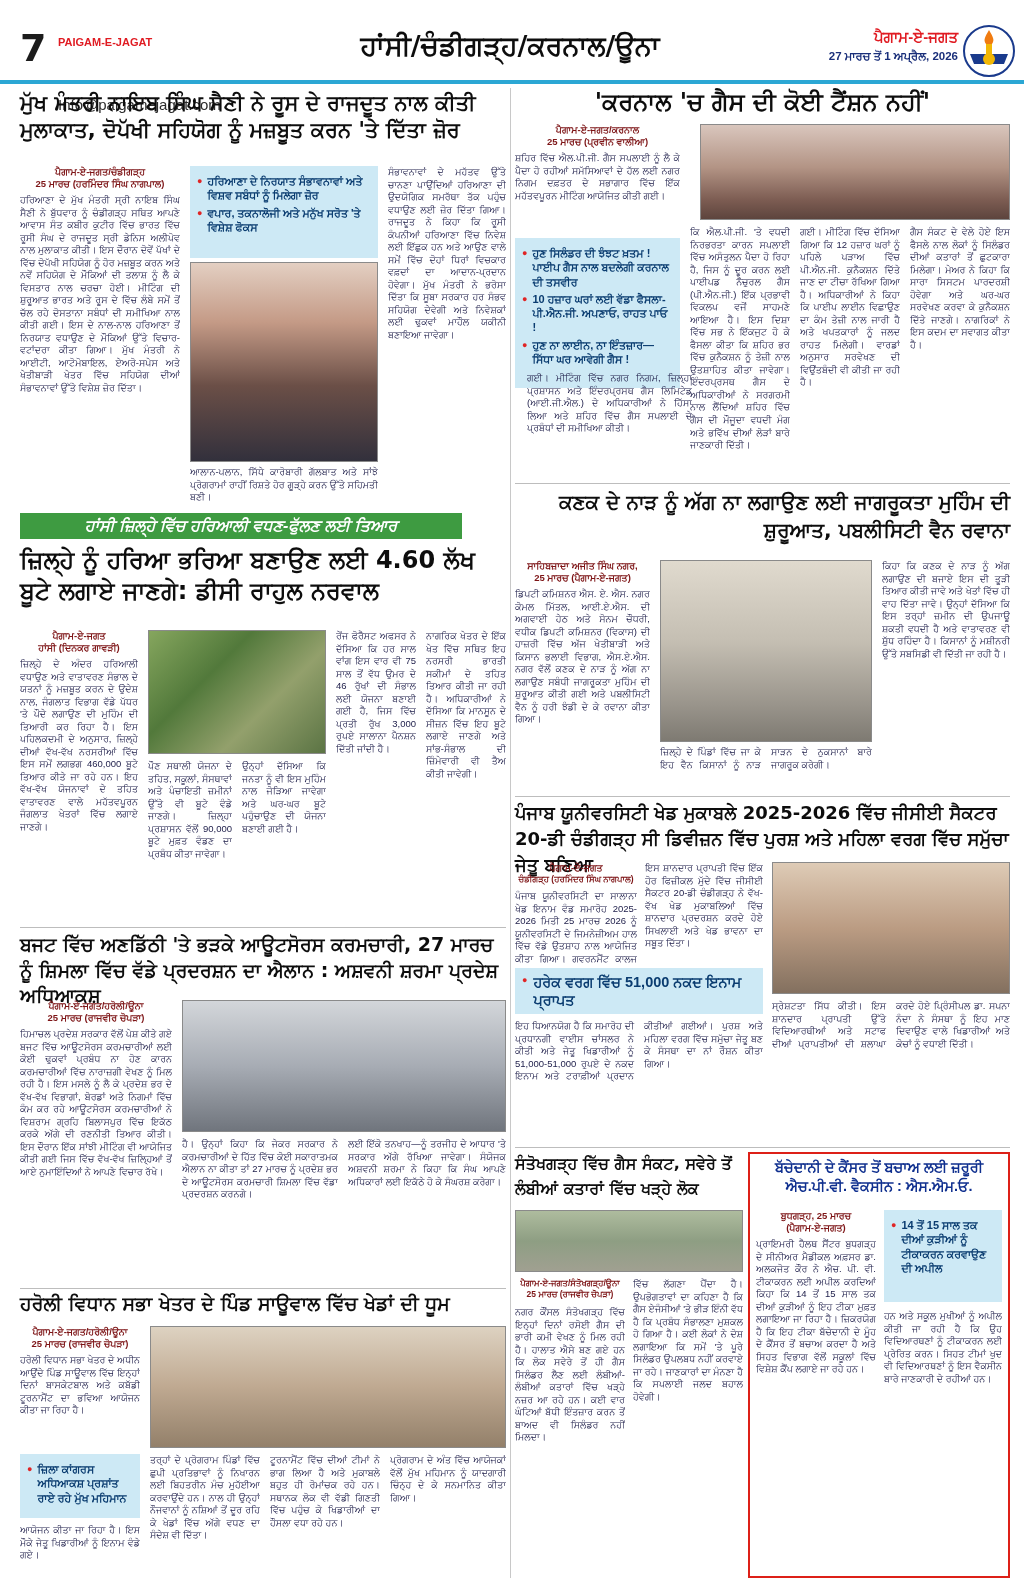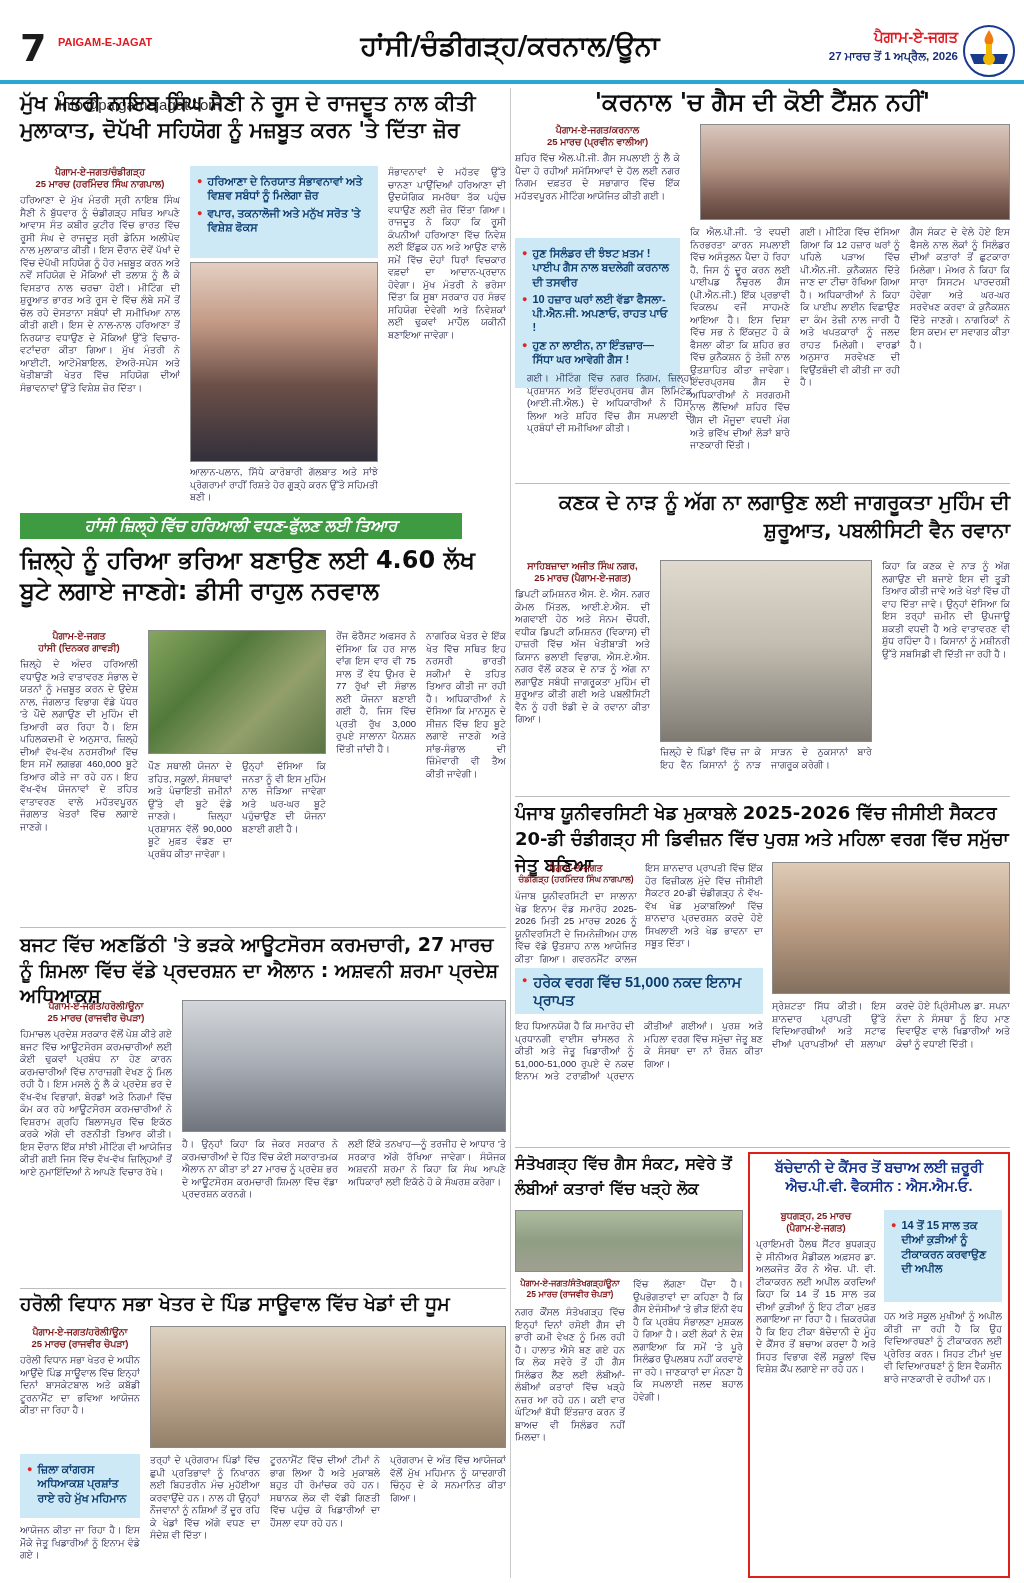--- a/index.html
+++ b/index.html
@@ -111,21 +111,21 @@
   <div class="a banner" style="left:20px;top:513px;width:442px;height:26px;font-size:16px;line-height:26px;">ਹਾਂਸੀ ਜ਼ਿਲ੍ਹੇ ਵਿੱਚ ਹਰਿਆਲੀ ਵਧਣ-ਫੁੱਲਣ ਲਈ ਤਿਆਰ</div>
   <div class="a hl" style="left:20px;top:545px;width:486px;font-size:24px;line-height:1.3;">ਜ਼ਿਲ੍ਹੇ ਨੂੰ ਹਰਿਆ ਭਰਿਆ ਬਣਾਉਣ ਲਈ 4.60 ਲੱਖ ਬੂਟੇ ਲਗਾਏ ਜਾਣਗੇ: ਡੀਸੀ ਰਾਹੁਲ ਨਰਵਾਲ</div>
   <div class="a" style="left:20px;top:630px;width:118px;">
     <div class="by">ਪੈਗਾਮ-ਏ-ਜਗਤ</div>
     <div class="dl">ਹਾਂਸੀ (ਦਿਨਕਰ ਗਾਵੜੀ)</div>
   </div>
   <div class="a bt" style="left:20px;top:658px;width:118px;height:264px;overflow:hidden;">ਜ਼ਿਲ੍ਹੇ ਦੇ ਅੰਦਰ ਹਰਿਆਲੀ ਵਧਾਉਣ ਅਤੇ ਵਾਤਾਵਰਣ ਸੰਭਾਲ ਦੇ ਯਤਨਾਂ ਨੂੰ ਮਜ਼ਬੂਤ ਕਰਨ ਦੇ ਉਦੇਸ਼ ਨਾਲ, ਜੰਗਲਾਤ ਵਿਭਾਗ ਵੱਡੇ ਪੱਧਰ 'ਤੇ ਪੌਦੇ ਲਗਾਉਣ ਦੀ ਮੁਹਿੰਮ ਦੀ ਤਿਆਰੀ ਕਰ ਰਿਹਾ ਹੈ। ਇਸ ਪਹਿਲਕਦਮੀ ਦੇ ਅਨੁਸਾਰ, ਜ਼ਿਲ੍ਹੇ ਦੀਆਂ ਵੱਖ-ਵੱਖ ਨਰਸਰੀਆਂ ਵਿੱਚ ਇਸ ਸਮੇਂ ਲਗਭਗ 460,000 ਬੂਟੇ ਤਿਆਰ ਕੀਤੇ ਜਾ ਰਹੇ ਹਨ। ਇਹ ਵੱਖ-ਵੱਖ ਯੋਜਨਾਵਾਂ ਦੇ ਤਹਿਤ ਵਾਤਾਵਰਣ ਵਾਲੇ ਮਹੱਤਵਪੂਰਨ ਜੰਗਲਾਤ ਖੇਤਰਾਂ ਵਿੱਚ ਲਗਾਏ ਜਾਣਗੇ।</div>
   <div class="a photo ph-nursery" style="left:148px;top:630px;width:178px;height:124px;"></div>
   <div class="a bt" style="left:148px;top:760px;width:84px;height:162px;overflow:hidden;">ਪੌਣ ਸਥਾਲੀ ਯੋਜਨਾ ਦੇ ਤਹਿਤ, ਸਕੂਲਾਂ, ਸੰਸਥਾਵਾਂ ਅਤੇ ਪੰਚਾਇਤੀ ਜ਼ਮੀਨਾਂ ਉੱਤੇ ਵੀ ਬੂਟੇ ਵੰਡੇ ਜਾਣਗੇ। ਜ਼ਿਲ੍ਹਾ ਪ੍ਰਸ਼ਾਸਨ ਵੱਲੋਂ 90,000 ਬੂਟੇ ਮੁਫ਼ਤ ਵੰਡਣ ਦਾ ਪ੍ਰਬੰਧ ਕੀਤਾ ਜਾਵੇਗਾ।</div>
   <div class="a bt" style="left:242px;top:760px;width:84px;height:162px;overflow:hidden;">ਉਨ੍ਹਾਂ ਦੱਸਿਆ ਕਿ ਜਨਤਾ ਨੂੰ ਵੀ ਇਸ ਮੁਹਿੰਮ ਨਾਲ ਜੋੜਿਆ ਜਾਵੇਗਾ ਅਤੇ ਘਰ-ਘਰ ਬੂਟੇ ਪਹੁੰਚਾਉਣ ਦੀ ਯੋਜਨਾ ਬਣਾਈ ਗਈ ਹੈ।</div>
-  <div class="a bt" style="left:336px;top:630px;width:80px;height:292px;overflow:hidden;">ਰੇਂਜ ਫੋਰੈਸਟ ਅਫਸਰ ਨੇ ਦੱਸਿਆ ਕਿ ਹਰ ਸਾਲ ਵਾਂਗ ਇਸ ਵਾਰ ਵੀ 75 ਸਾਲ ਤੋਂ ਵੱਧ ਉਮਰ ਦੇ 77 ਰੁੱਖਾਂ ਦੀ ਸੰਭਾਲ ਲਈ ਯੋਜਨਾ ਬਣਾਈ ਗਈ ਹੈ, ਜਿਸ ਵਿੱਚ ਪ੍ਰਤੀ ਰੁੱਖ 3,000 ਰੁਪਏ ਸਾਲਾਨਾ ਪੈਨਸ਼ਨ ਦਿੱਤੀ ਜਾਂਦੀ ਹੈ।</div>
+  <div class="a bt" style="left:336px;top:630px;width:80px;height:292px;overflow:hidden;">ਰੇਂਜ ਫੋਰੈਸਟ ਅਫਸਰ ਨੇ ਦੱਸਿਆ ਕਿ ਹਰ ਸਾਲ ਵਾਂਗ ਇਸ ਵਾਰ ਵੀ 75 ਸਾਲ ਤੋਂ ਵੱਧ ਉਮਰ ਦੇ 46 ਰੁੱਖਾਂ ਦੀ ਸੰਭਾਲ ਲਈ ਯੋਜਨਾ ਬਣਾਈ ਗਈ ਹੈ, ਜਿਸ ਵਿੱਚ ਪ੍ਰਤੀ ਰੁੱਖ 3,000 ਰੁਪਏ ਸਾਲਾਨਾ ਪੈਨਸ਼ਨ ਦਿੱਤੀ ਜਾਂਦੀ ਹੈ।</div>
   <div class="a bt" style="left:426px;top:630px;width:80px;height:292px;overflow:hidden;">ਨਾਗਰਿਕ ਖੇਤਰ ਦੇ ਇੱਕ ਖੇਤ ਵਿੱਚ ਸਥਿਤ ਇਹ ਨਰਸਰੀ ਭਾਰਤੀ ਸਕੀਮਾਂ ਦੇ ਤਹਿਤ ਤਿਆਰ ਕੀਤੀ ਜਾ ਰਹੀ ਹੈ। ਅਧਿਕਾਰੀਆਂ ਨੇ ਦੱਸਿਆ ਕਿ ਮਾਨਸੂਨ ਦੇ ਸੀਜ਼ਨ ਵਿੱਚ ਇਹ ਬੂਟੇ ਲਗਾਏ ਜਾਣਗੇ ਅਤੇ ਸਾਂਭ-ਸੰਭਾਲ ਦੀ ਜ਼ਿੰਮੇਵਾਰੀ ਵੀ ਤੈਅ ਕੀਤੀ ਜਾਵੇਗੀ।</div>
   <div class="a hline" style="left:20px;top:927px;width:486px;"></div>
 
   <div class="a hl" style="left:20px;top:932px;width:486px;font-size:19px;line-height:1.35;">ਬਜਟ ਵਿੱਚ ਅਣਡਿੱਠੀ 'ਤੇ ਭੜਕੇ ਆਊਟਸੋਰਸ ਕਰਮਚਾਰੀ, 27 ਮਾਰਚ ਨੂੰ ਸ਼ਿਮਲਾ ਵਿੱਚ ਵੱਡੇ ਪ੍ਰਦਰਸ਼ਨ ਦਾ ਐਲਾਨ : ਅਸ਼ਵਨੀ ਸ਼ਰਮਾ ਪ੍ਰਦੇਸ਼ ਅਧਿਆਕਸ਼</div>
   <div class="a" style="left:20px;top:1000px;width:152px;">
     <div class="by">ਪੈਗਾਮ-ਏ-ਜਗਤ/ਹਰੋਲੀ/ਊਨਾ</div>
     <div class="dl">25 ਮਾਰਚ (ਰਾਜਵੀਰ ਚੋਪੜਾ)</div>
   </div>
   <div class="a bt" style="left:20px;top:1028px;width:152px;height:256px;overflow:hidden;">ਹਿਮਾਚਲ ਪ੍ਰਦੇਸ਼ ਸਰਕਾਰ ਵੱਲੋਂ ਪੇਸ਼ ਕੀਤੇ ਗਏ ਬਜਟ ਵਿੱਚ ਆਊਟਸੋਰਸ ਕਰਮਚਾਰੀਆਂ ਲਈ ਕੋਈ ਢੁਕਵਾਂ ਪ੍ਰਬੰਧ ਨਾ ਹੋਣ ਕਾਰਨ ਕਰਮਚਾਰੀਆਂ ਵਿੱਚ ਨਾਰਾਜ਼ਗੀ ਵੇਖਣ ਨੂੰ ਮਿਲ ਰਹੀ ਹੈ। ਇਸ ਮਸਲੇ ਨੂੰ ਲੈ ਕੇ ਪ੍ਰਦੇਸ਼ ਭਰ ਦੇ ਵੱਖ-ਵੱਖ ਵਿਭਾਗਾਂ, ਬੋਰਡਾਂ ਅਤੇ ਨਿਗਮਾਂ ਵਿੱਚ ਕੰਮ ਕਰ ਰਹੇ ਆਊਟਸੋਰਸ ਕਰਮਚਾਰੀਆਂ ਨੇ ਵਿਸ਼ਰਾਮ ਗ੍ਰਹਿ ਬਿਲਾਸਪੁਰ ਵਿੱਚ ਇਕੱਠ ਕਰਕੇ ਅੱਗੇ ਦੀ ਰਣਨੀਤੀ ਤਿਆਰ ਕੀਤੀ। ਇਸ ਦੌਰਾਨ ਇੱਕ ਸਾਂਝੀ ਮੀਟਿੰਗ ਵੀ ਆਯੋਜਿਤ ਕੀਤੀ ਗਈ ਜਿਸ ਵਿੱਚ ਵੱਖ-ਵੱਖ ਜ਼ਿਲ੍ਹਿਆਂ ਤੋਂ ਆਏ ਨੁਮਾਇੰਦਿਆਂ ਨੇ ਆਪਣੇ ਵਿਚਾਰ ਰੱਖੇ।</div>
   <div class="a photo ph-group" style="left:182px;top:1000px;width:324px;height:132px;"></div>

